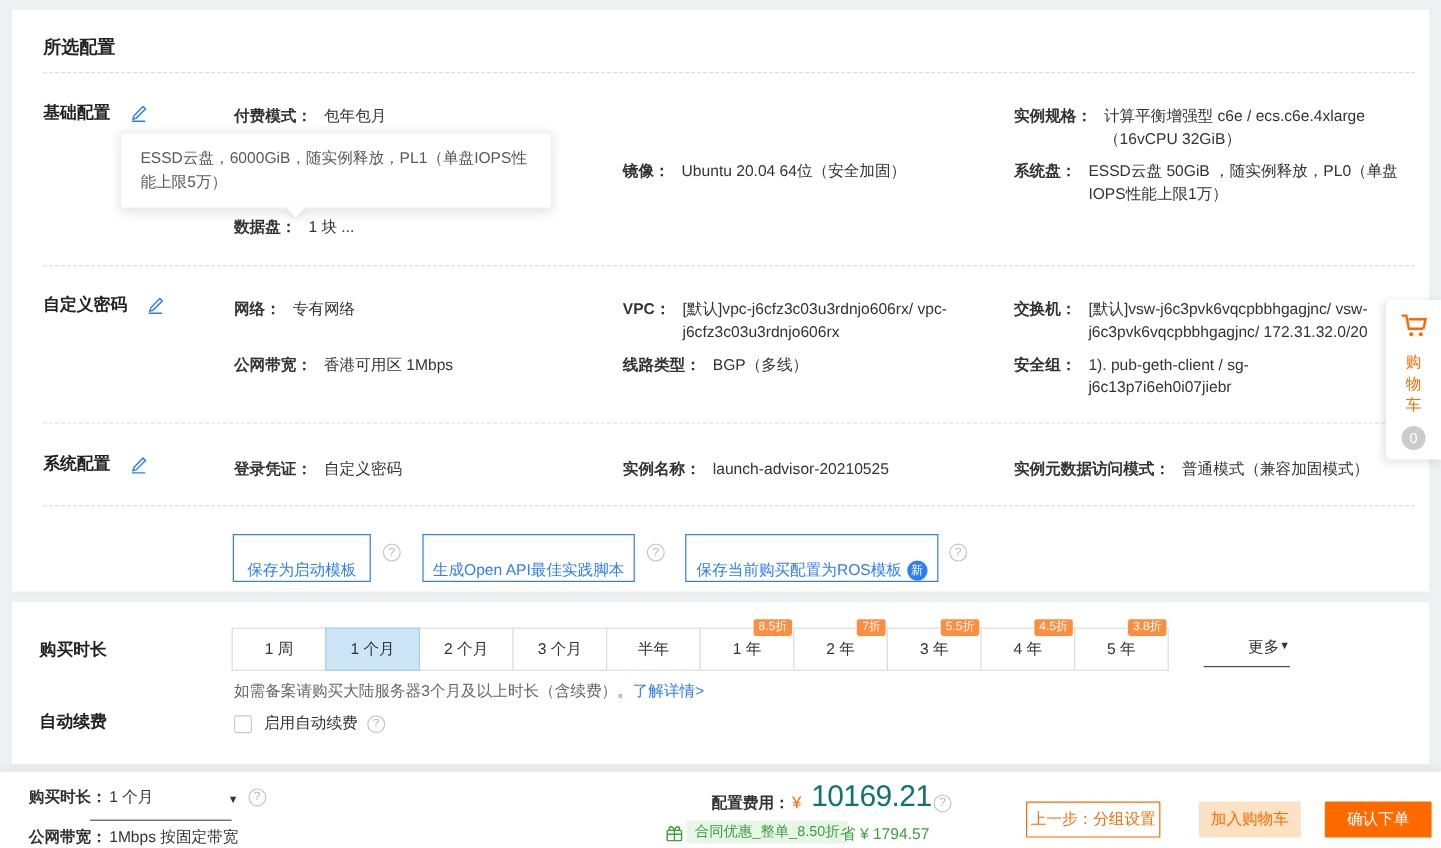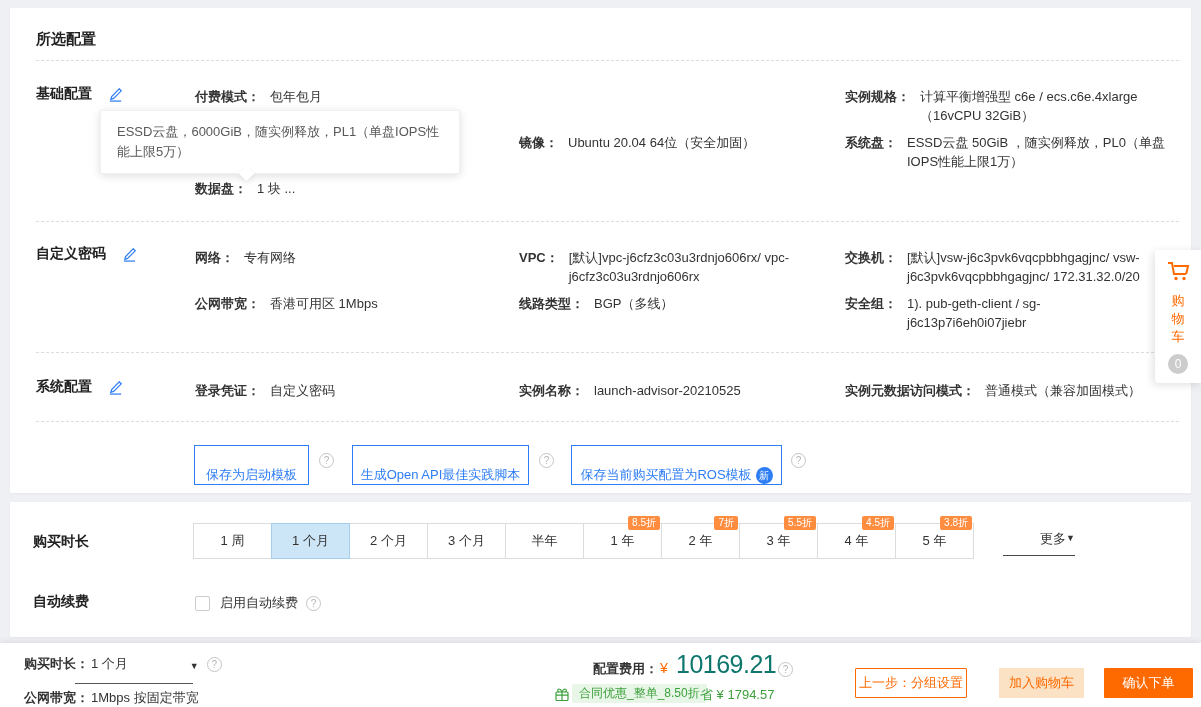--- a/index.html
+++ b/index.html
@@ -235,20 +235,23 @@
         <span class="tag">3.8折</span>
         <span>5 年</span>
       </div>
   </div>
 
   <div class="more">
     <span>更多</span>
     <span class="caret">▼</span>
   </div>
 
+  <div class="note">
+    <span>如需备案请购买大陆服务器3个月及以上时长（含续费）。</span><a>了解详情&gt;</a>
+  </div>
 
   <div class="sec2" style="top:91px">自动续费</div>
   <div class="chkrow">
     <span class="checkbox"></span>
     <span style="margin-right:8px">启用自动续费</span>
     <span class="help">?</span>
   </div>
 </div>
 
 <div id="cart-float">

